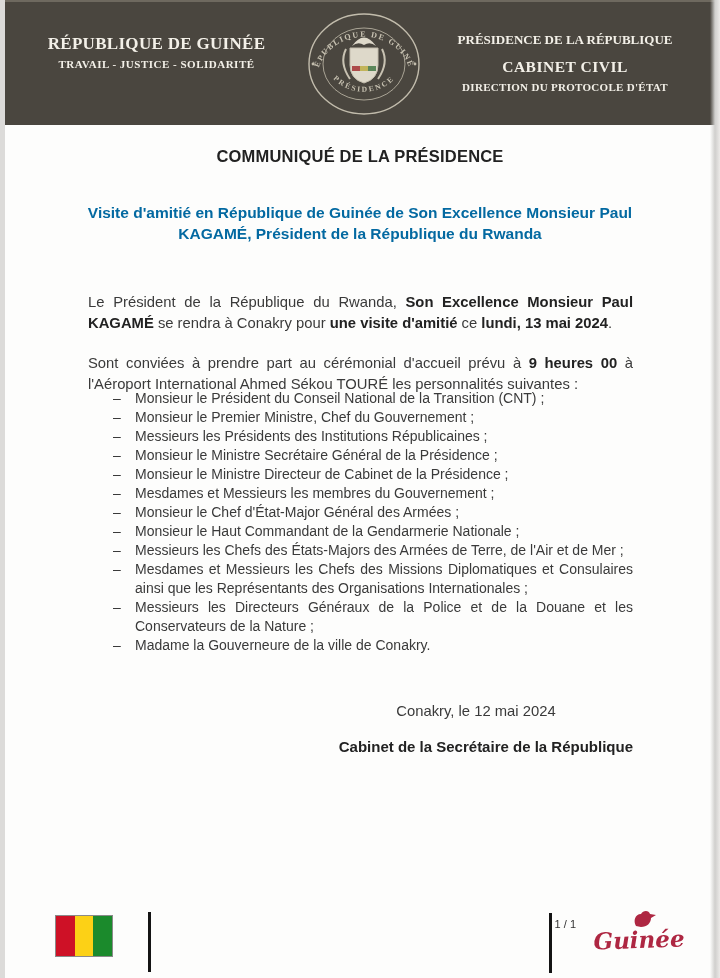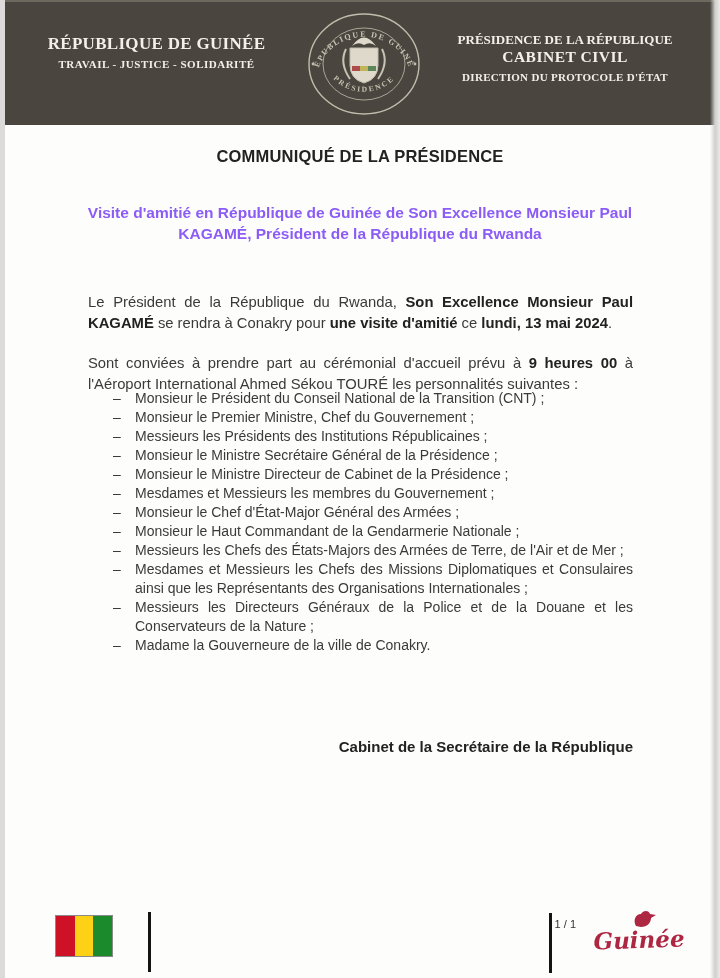--- a/index.html
+++ b/index.html
@@ -16,28 +16,28 @@
   
   .header{position:absolute;left:4px;right:0;top:0;height:123px;
     background:#4a463f;border-top:2px solid #6e695f;text-decoration:underline;}
   .hdr-left{position:absolute;left:40px;top:32px;width:225px;text-align:center;
     color:#f3f0e8;font-family:"Liberation Serif", serif;}
   .hdr-left-title{font-size:17px;font-weight:bold;letter-spacing:.3px;}
   .hdr-left-motto{font-size:11px;font-weight:bold;margin-top:4px;letter-spacing:.5px;}
   .hdr-right{position:absolute;left:436px;top:30px;width:250px;text-align:center;
     color:#f3f0e8;font-family:"Liberation Serif", serif;}
   .hdr-right-l1{font-size:13px;font-weight:bold;}
-  .hdr-right-l2{font-size:15.5px;font-weight:bold;margin-top:0;letter-spacing:.5px;}
+  .hdr-right-l2{font-size:15.5px;font-weight:bold;margin-top:10px;letter-spacing:.5px;}
   .hdr-right-l3{font-size:11px;font-weight:bold;margin-top:5px;letter-spacing:.3px;}
   .emblem{position:absolute;left:302px;top:9px;width:116px;height:106px;}
   
   .doc-title{position:absolute;top:147px;left:0;width:720px;text-align:center;
     font-weight:bold;font-size:16.5px;color:#222;letter-spacing:.2px;}
   .doc-subtitle{position:absolute;top:202px;left:70px;width:580px;text-align:center;
-    font-weight:bold;font-size:15.5px;line-height:21px;color:#8b5cf6;}
+    font-weight:bold;font-size:15.5px;line-height:21px;color:#0369a1;}
   .para{position:absolute;left:88px;width:545px;font-size:14.8px;line-height:21px;
     text-align:justify;color:#3a3a3a;}
   .para .b{font-weight:bold;color:#222;}
   .para1{top:277px;}
   .para2{top:338px;}
   .list{position:absolute;top:389px;left:88px;width:545px;color:#3a3a3a;}
   .li{display:flex;font-size:14px;line-height:19px;}
   .dash{flex:none;width:47px;padding-left:25px;box-sizing:border-box;}
   .litext{flex:1;text-align:justify;}
   .date-line{position:absolute;top:703px;left:320px;width:312px;text-align:center;
@@ -156,20 +156,21 @@
       <div class="li">
         <span class="dash">–</span>
         <span class="litext">Messieurs les Directeurs Généraux de la Police et de la Douane et les Conservateurs de la Nature ;</span>
       </div>
       <div class="li">
         <span class="dash">–</span>
         <span class="litext">Madame la Gouverneure de la ville de Conakry.</span>
       </div>
     </div>
 
+  <div class="date-line">Conakry, le 12 mai 2024</div>
 
   <div class="signature">Cabinet de la Secrétaire de la République</div>
 
   <div class="flag">
     <div style="background: rgb(206, 17, 38);"></div>
     <div style="background: rgb(252, 209, 22);"></div>
     <div style="background: rgb(27, 138, 44);"></div>
   </div>
   <div class="fbar fbar1"></div>
   <div class="page-num">1 / 1</div>

